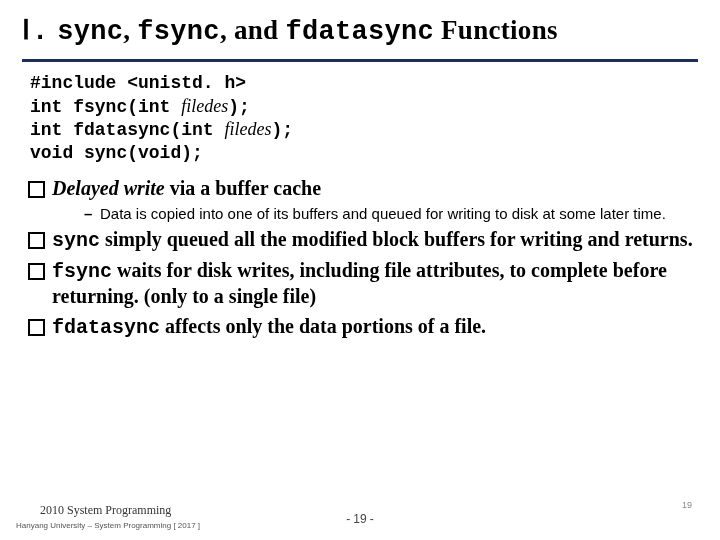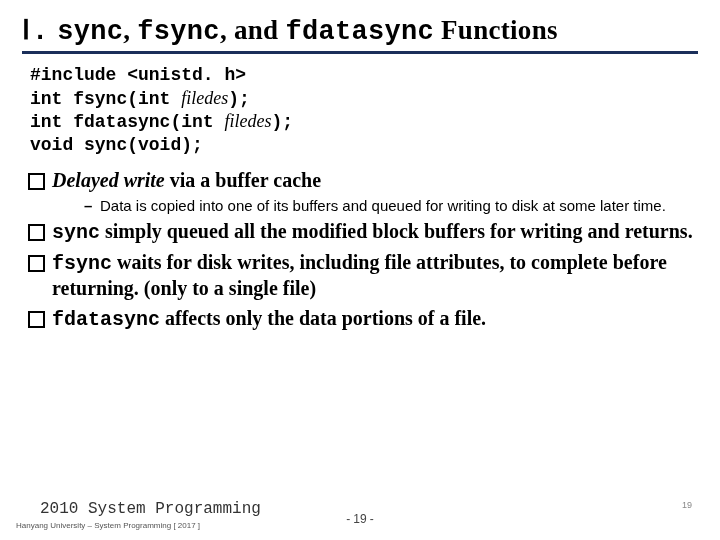--- a/index.html
+++ b/index.html
@@ -1,20 +1,20 @@
 <!DOCTYPE html>
 <html><head>
 <meta charset="utf-8">
 <style>
   * { margin: 0; padding: 0; box-sizing: border-box; }
   html, body { width: 720px; height: 540px; font-family: Georgia, 'Times New Roman', serif; background: #fff; color: #000; }
   .slide { width: 720px; height: 540px; position: relative; padding: 14px 22px 0 22px; }
   .title-bar {
     border-bottom: 3px solid #1b2f5a;
-    padding-bottom: 4px;
+    padding-bottom: 12px;
     margin-bottom: 10px;
   }
   .title-bar h1 {
     font-family: Georgia, serif;
     font-size: 27px;
     font-weight: bold;
     letter-spacing: 0.3px;
   }
   .title-bar h1 .roman { font-family: 'Courier New', monospace; font-weight: bold; letter-spacing: 2px; }
   .title-bar h1 .mono { font-family: 'Courier New', monospace; font-weight: bold; }
@@ -62,21 +62,21 @@
     left: 0; top: 0;
     font-weight: bold;
   }
   .footer {
     position: absolute;
     left: 0; right: 0; bottom: 8px;
     height: 34px;
   }
   .footer .course {
     position: absolute; left: 40px; bottom: 14px;
-    font-family: Liberation Mono, monospace; font-size: 16px; color: #333;
+    font-family: Liberation Serif, serif; font-size: 12px; color: #333;
   }
   .footer .dept {
     position: absolute; left: 16px; bottom: 2px;
     font-family: Arial, sans-serif; font-size: 8px; color: #555; margin-top: 18px;
   }
   .footer .pagewrap {
     position: absolute; left: 50%; bottom: 6px; transform: translateX(-50%);
     font-family: Arial, sans-serif; font-size: 12px; color: #444;
   }
   .footer .pagewrap .dash { padding: 0 3px; }

